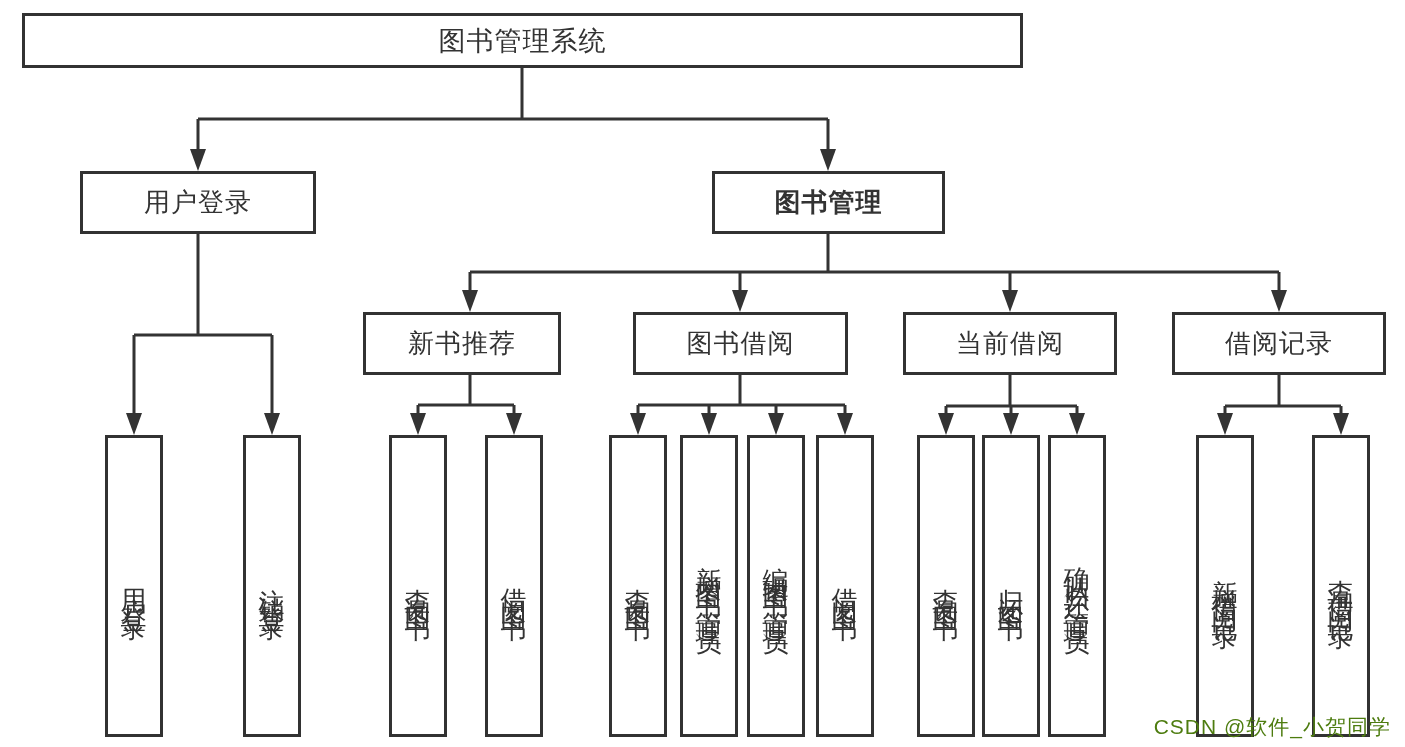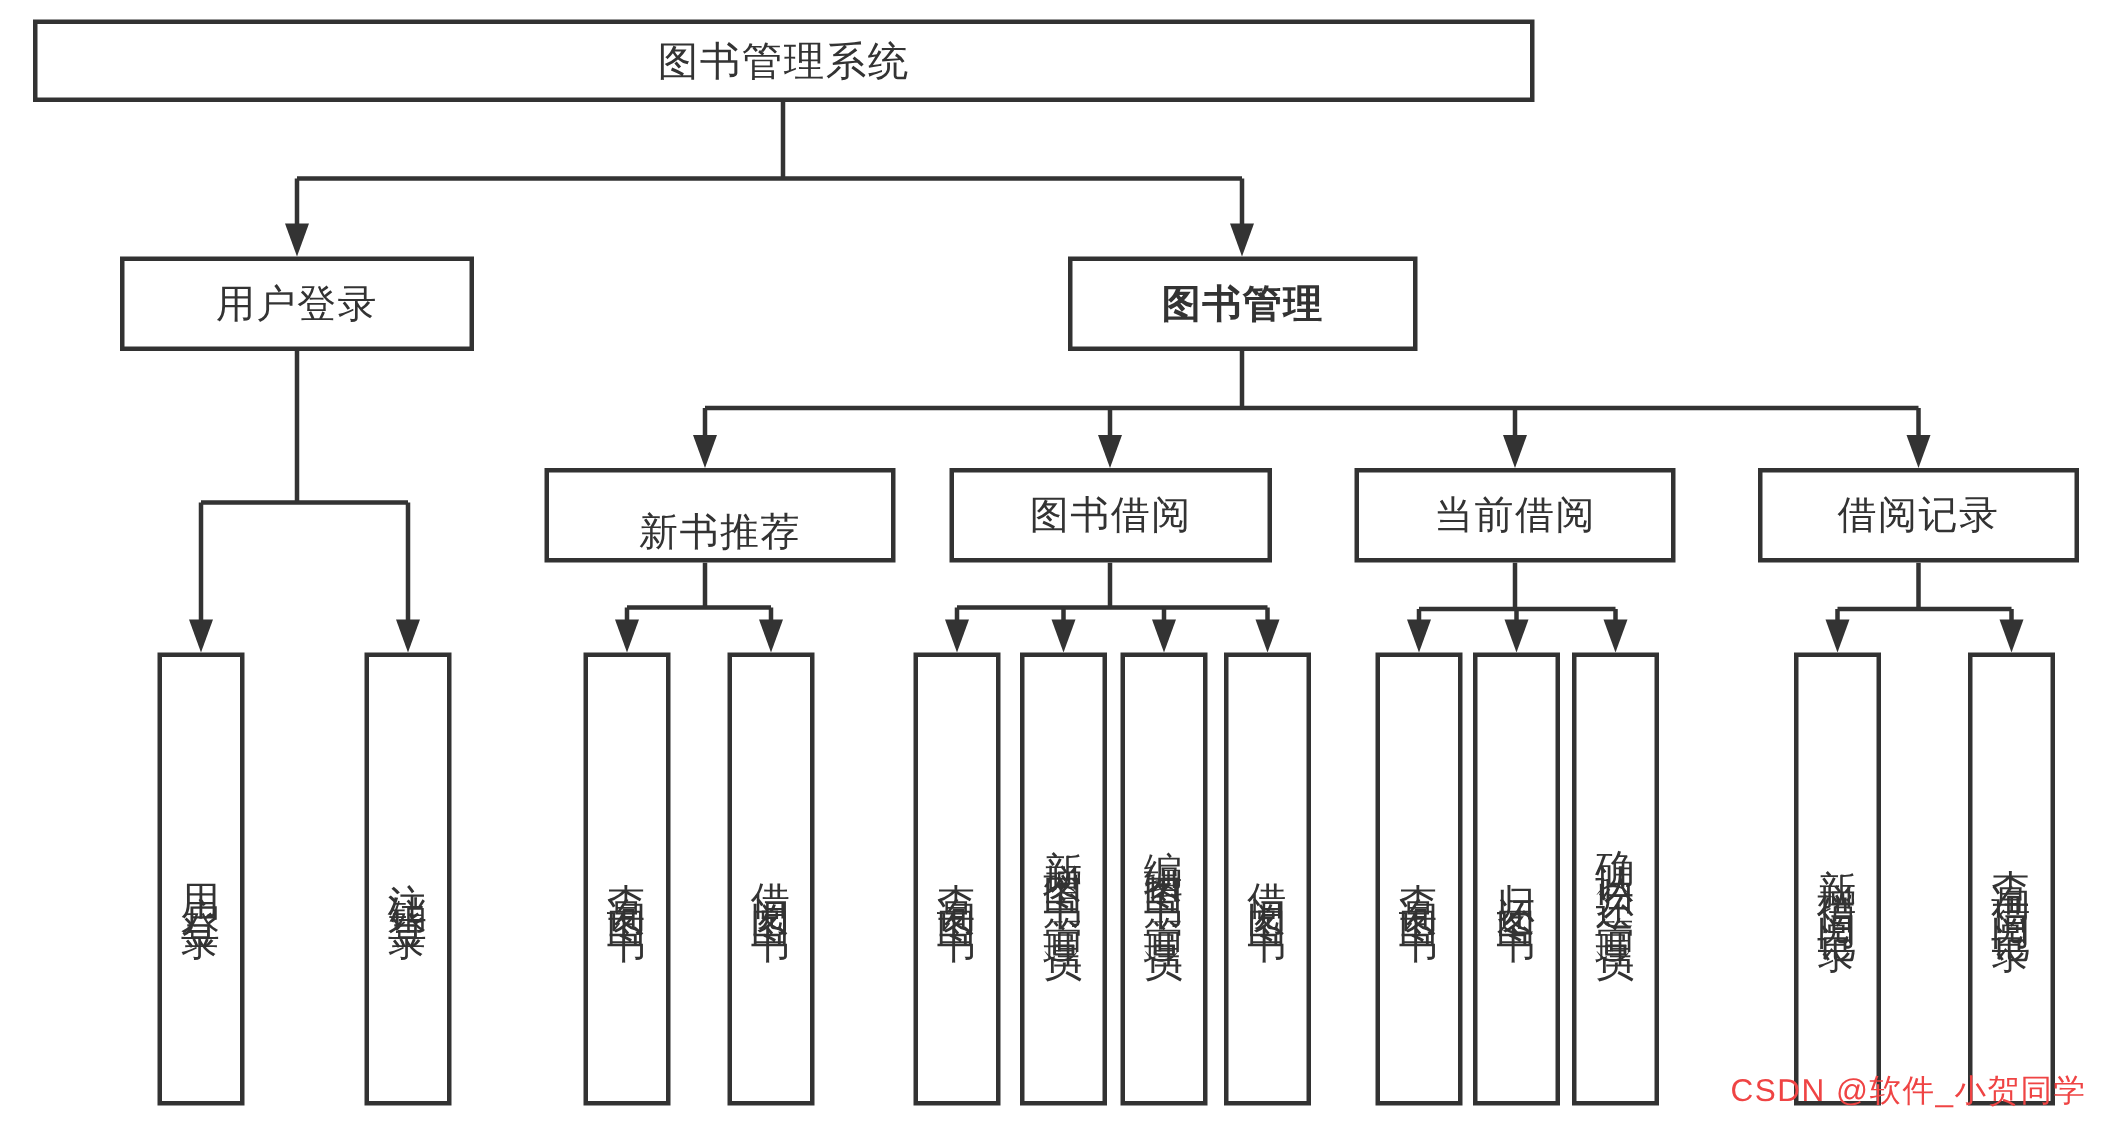--- a/index.html
+++ b/index.html
@@ -37,21 +37,21 @@
     letter-spacing: 9px;
     font-size: 26px;
     line-height: 1;
     color: #333333;
   }
   #watermark {
     position: absolute;
     right: 14px;
     bottom: 6px;
     font-size: 21px;
-    color: #ef4444;
+    color: #4d7c0f;
     letter-spacing: 1px;
     z-index: 3;
     white-space: nowrap;
   }
 </style>
 </head>
 <body>
 
 <div id="canvas">
 
@@ -99,21 +99,21 @@
     <span>图书管理系统</span>
   </div>
 
   <div class="node branch" style="left:80px; top:171px; width:236px; height:63px;">
     <span>用户登录</span>
   </div>
   <div class="node branch" style="left:712px; top:171px; width:233px; height:63px;font-weight:bold;">
     <span>图书管理</span>
   </div>
 
-  <div class="node branch" style="left:363px; top:312px; width:234px; height:63px;align-items:flex-end;">
+  <div class="node branch" style="left:363px; top:312px; width:198px; height:63px;">
     <span>新书推荐</span>
   </div>
   <div class="node branch" style="left:633px; top:312px; width:215px; height:63px;text-align:center;">
     <span>图书借阅</span>
   </div>
   <div class="node branch" style="left:903px; top:312px; width:214px; height:63px;">
     <span>当前借阅</span>
   </div>
   <div class="node branch" style="left:1172px; top:312px; width:214px; height:63px;">
     <span>借阅记录</span>

